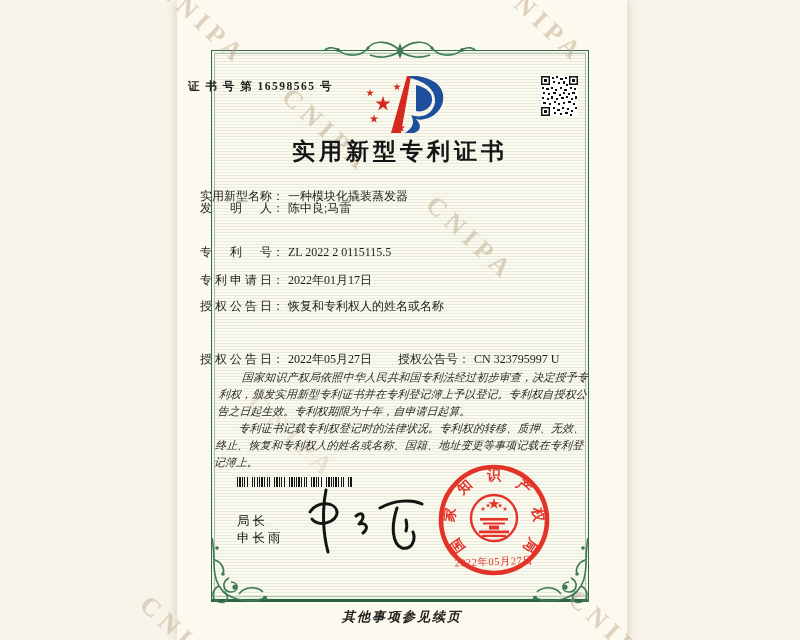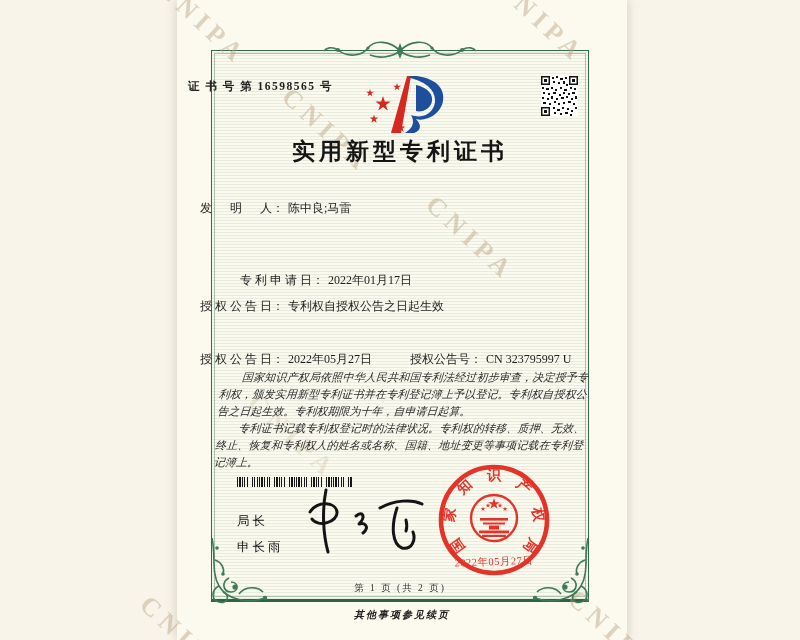--- a/index.html
+++ b/index.html
@@ -22,35 +22,35 @@
   .content{position:absolute;left:0;top:0;width:100%;height:100%;z-index:3;}
   .certno{position:absolute;left:188px;top:79px;font-size:11.5px;letter-spacing:1.5px;color:#222;font-weight:bold;}
   .logo{position:absolute;left:353px;top:70px;}
   .qr{position:absolute;left:541px;top:76px;}
   .title{position:absolute;left:211px;top:136px;width:378px;text-align:center;
          font-size:23px;font-weight:bold;letter-spacing:4px;color:#151515;}
   .frow{position:absolute;left:200px;width:400px;font-size:12px;color:#1d1d1d;white-space:nowrap;}
   .flabel{display:inline-block;width:72px;text-align:justify;text-align-last:justify;vertical-align:top;}
   .fcolon{display:inline-block;}
   .fval{display:inline-block;margin-left:4px;}
-  .pair2{margin-left:38px;}
+  .pair2{margin-left:26px;}
   .paras{position:absolute;left:217px;top:369px;width:368px;font-size:11px;line-height:17px;
          color:#2a2a2a;text-align:justify;font-style:italic;transform:skewX(-4deg);}
   .paras p{margin:0;text-indent:2em;}
   .barcode{position:absolute;left:237px;top:477px;width:116px;height:10px;
     background:repeating-linear-gradient(90deg,#161616 0 1px,rgba(0,0,0,0) 1px 2.2px,
       #161616 2.2px 3.7px,rgba(0,0,0,0) 3.7px 5.2px,#161616 5.2px 5.8px,rgba(0,0,0,0) 5.8px 7.4px);}
   .signer{position:absolute;left:237px;top:513px;font-size:12.5px;color:#111;letter-spacing:3px;}
-  .signer div{margin-bottom:9px;}
+  .signer div{margin-bottom:0;}
   .signature{position:absolute;left:300px;top:486px;z-index:4;}
   .seal{position:absolute;left:436px;top:462px;z-index:5;mix-blend-mode:multiply;opacity:.94;}
   .pageinfo{position:absolute;left:211px;top:582px;width:378px;text-align:center;
             font-size:9.5px;letter-spacing:2px;color:#333;}
   .note{position:absolute;left:177px;top:608px;width:450px;text-align:center;
-        font-size:10px;font-weight:bold;font-style:italic;letter-spacing:2px;color:#222;}
+        font-size:13px;font-weight:bold;font-style:italic;letter-spacing:2px;color:#222;}
   .orn{position:absolute;z-index:3;}
   svg text{font-family:"Liberation Serif","DejaVu Serif",serif;}
 </style>
 </head>
 <body>
 
 <div class="stage">
 
   <div class="paper"></div>
 
@@ -190,28 +190,34 @@
         </g>
       <g fill="#111111">
           <rect x="3" y="3" width="3" height="3"></rect>
           <rect x="31" y="3" width="3" height="3"></rect>
           <rect x="3" y="34" width="3" height="3"></rect>
         </g>
     </svg>
 
     <div class="title">实用新型专利证书</div>
 
+    <div class="frow" style="top:188px;">
+      <span class="flabel">实用新型名称</span><span class="fcolon">：</span><span class="fval">一种模块化撬装蒸发器</span>
+    </div>
     <div class="frow" style="top:200px;">
       <span class="flabel">发明人</span><span class="fcolon">：</span><span class="fval">陈中良;马雷</span>
     </div>
-    <div class="frow" style="top:272px;margin-left:40px;">
+    <div class="frow" style="top:244px;">
+      <span class="flabel">专利号</span><span class="fcolon">：</span><span class="fval">ZL 2022 2 0115115.5</span>
+    </div>
+    <div class="frow" style="top:272px;">
       <span class="flabel">专利申请日</span><span class="fcolon">：</span><span class="fval">2022年01月17日</span>
     </div>
     <div class="frow" style="top:298px;">
-      <span class="flabel">授权公告日</span><span class="fcolon">：</span><span class="fval">专利权自授权公告之日起生效</span>
+      <span class="flabel">授权公告日</span><span class="fcolon">：</span><span class="fval">恢复和专利权人的姓名或名称</span>
     </div>
     <div class="frow" style="top:351px;">
       <span class="flabel">授权公告日</span><span class="fcolon">：</span><span class="fval">2022年05月27日</span><span class="pair2">授权公告号</span><span class="fcolon">：</span><span class="fval">CN 323795997 U</span>
     </div>
 
     <div class="paras">
       <p>国家知识产权局依照中华人民共和国专利法经过初步审查，决定授予专利权，颁发实用新型专利证书并在专利登记簿上予以登记。专利权自授权公告之日起生效。专利权期限为十年，自申请日起算。</p>
       <p>专利证书记载专利权登记时的法律状况。专利权的转移、质押、无效、终止、恢复和专利权人的姓名或名称、国籍、地址变更等事项记载在专利登记簿上。</p>
     </div>
 
@@ -255,17 +261,16 @@
           <rect x="44" y="56" width="28" height="2.6"></rect>
           <rect x="47" y="60.5" width="22" height="2"></rect>
           <rect x="53" y="63.5" width="10" height="4"></rect>
           <rect x="43" y="68.5" width="30" height="2.8"></rect>
           <rect x="46" y="72.8" width="24" height="2.2"></rect>
         </g>
       </g>
       <text x="58" y="103" font-size="10.5" text-anchor="middle" fill="#e3261c" letter-spacing="0.5" transform="rotate(-2 58 100)">2022年05月27日</text>
     </svg>
 
-    <div class="pageinfo">第 1 页 (共 2 页)</div>
 
     <div class="note">其他事项参见续页</div>
   </div>
 </div>
 
 </body></html>

